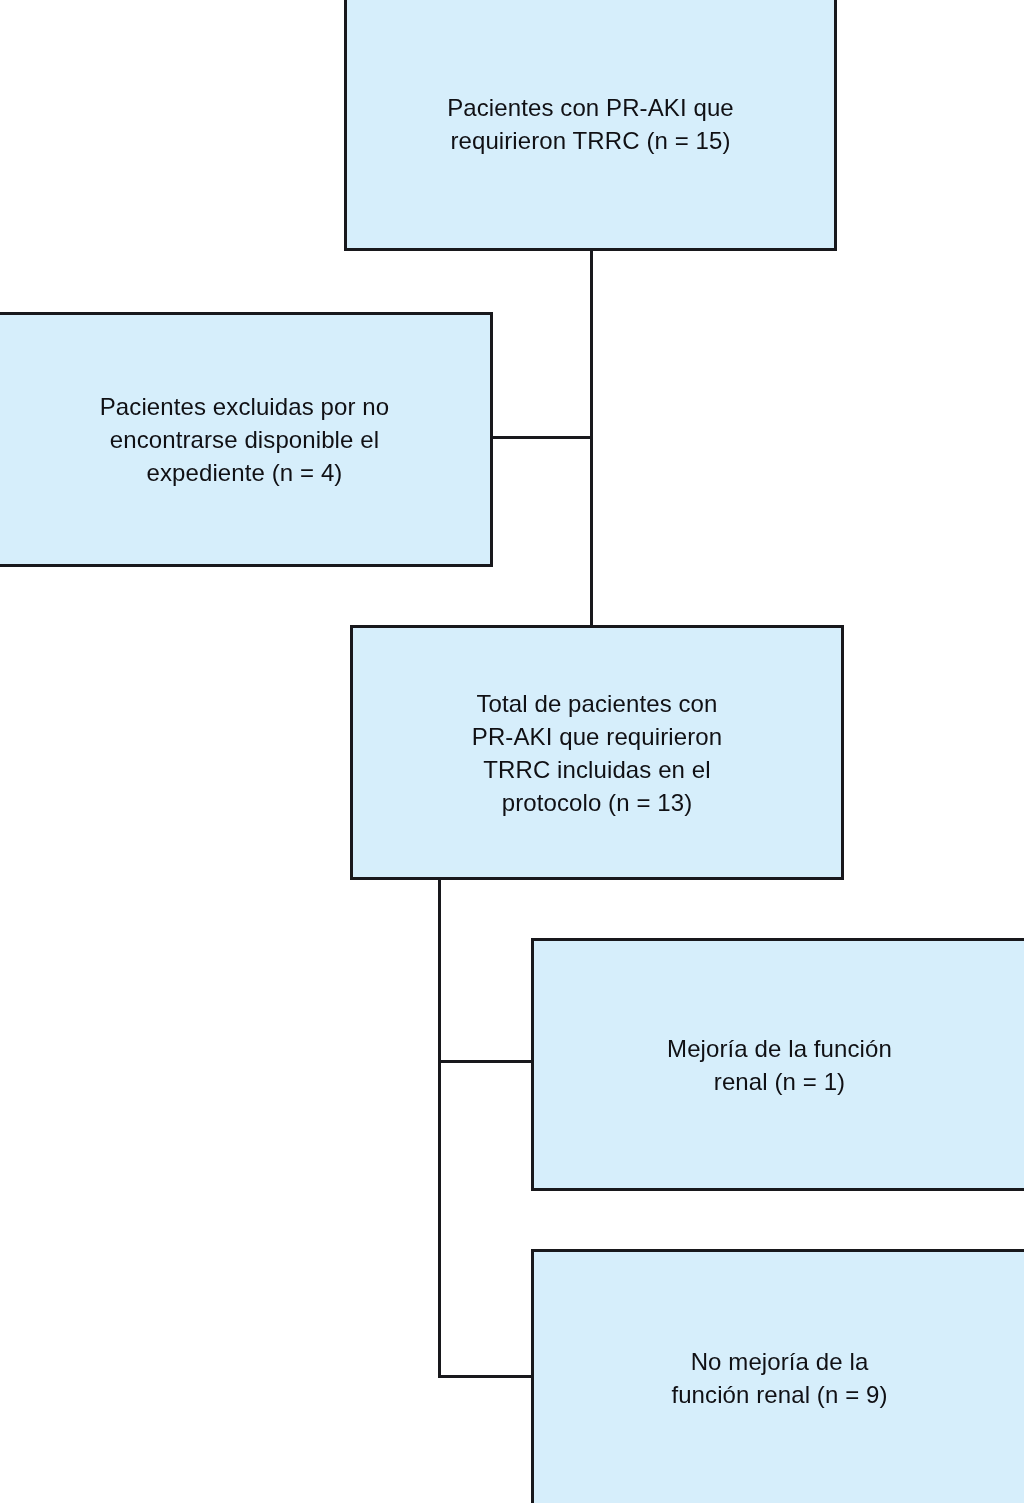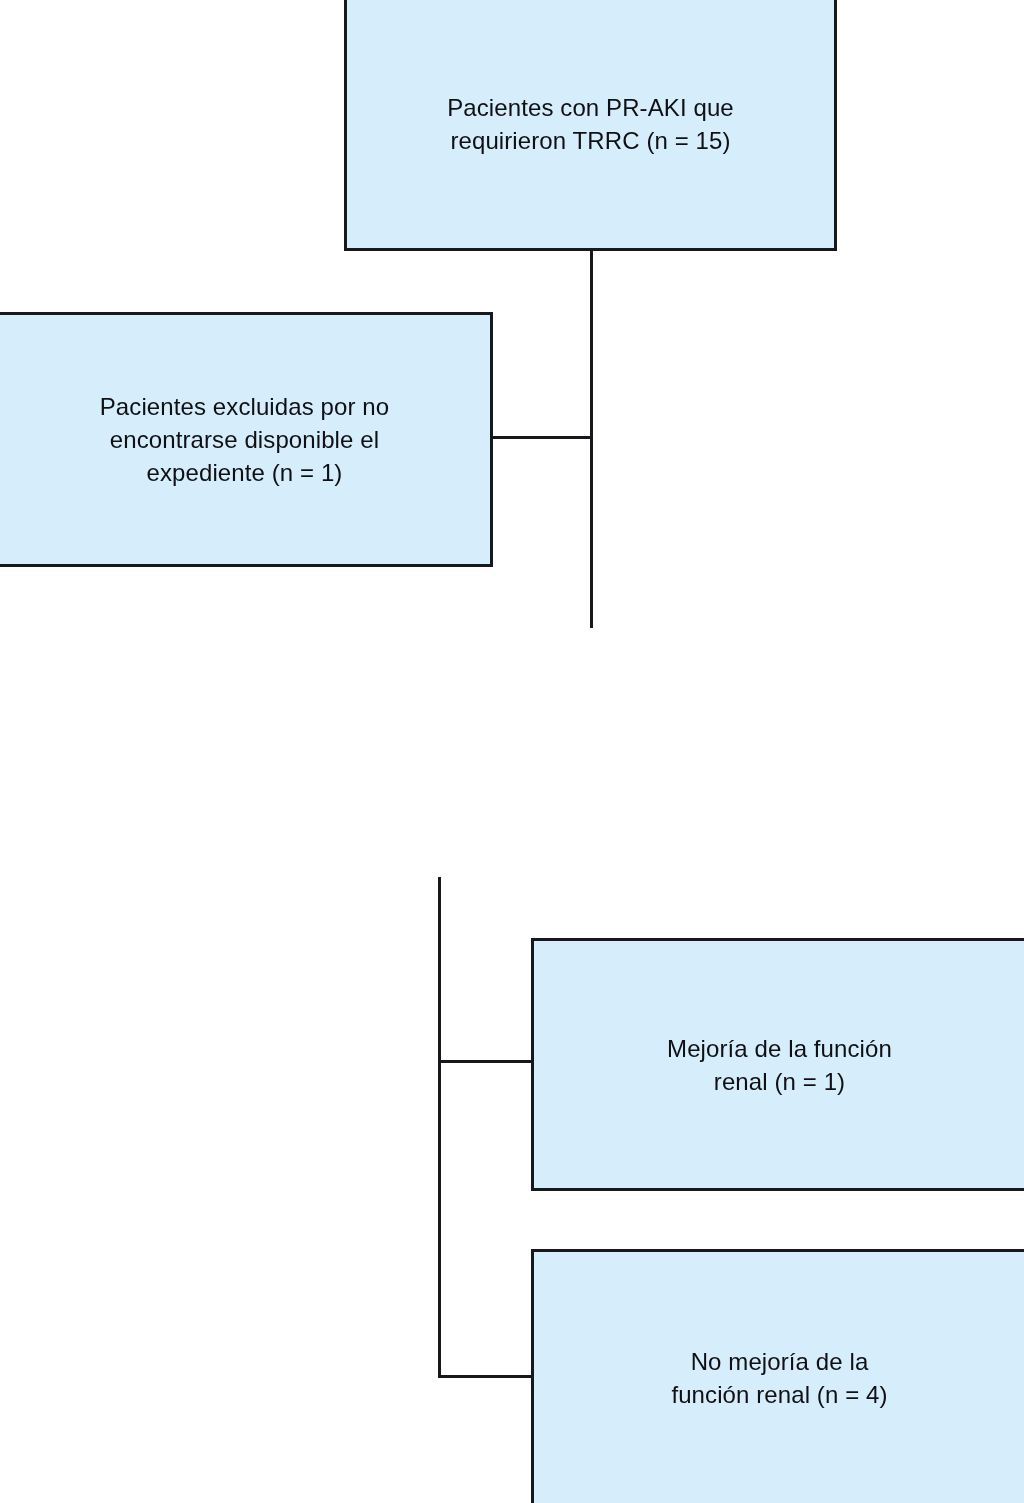--- a/index.html
+++ b/index.html
@@ -69,32 +69,38 @@
 <div id="flowchart">
 
   <div class="node" id="node-source">
     <span class="node-label">Pacientes con PR-AKI que
 requirieron TRRC (n = 15)</span>
   </div>
 
   <div class="node" id="node-excluded">
     <span class="node-label">Pacientes excluidas por no
 encontrarse disponible el
-expediente (n = 1)</span>
+expediente (n = 4)</span>
   </div>
 
+  <div class="node" id="node-total">
+    <span class="node-label">Total de pacientes con
+PR-AKI que requirieron
+TRRC incluidas en el
+protocolo (n = 13)</span>
+  </div>
 
   <div class="node" id="node-improved">
     <span class="node-label">Mejoría de la función
 renal (n = 1)</span>
   </div>
 
   <div class="node" id="node-not-improved">
     <span class="node-label">No mejoría de la
-función renal (n = 4)</span>
+función renal (n = 9)</span>
   </div>
 
   <div class="connector v" id="conn-source-trunk"></div>
   <div class="connector h" id="conn-excluded-branch"></div>
   <div class="connector v" id="conn-total-trunk"></div>
   <div class="connector h" id="conn-improved-branch"></div>
   <div class="connector h" id="conn-notimproved-branch"></div>
 
 </div>
 

